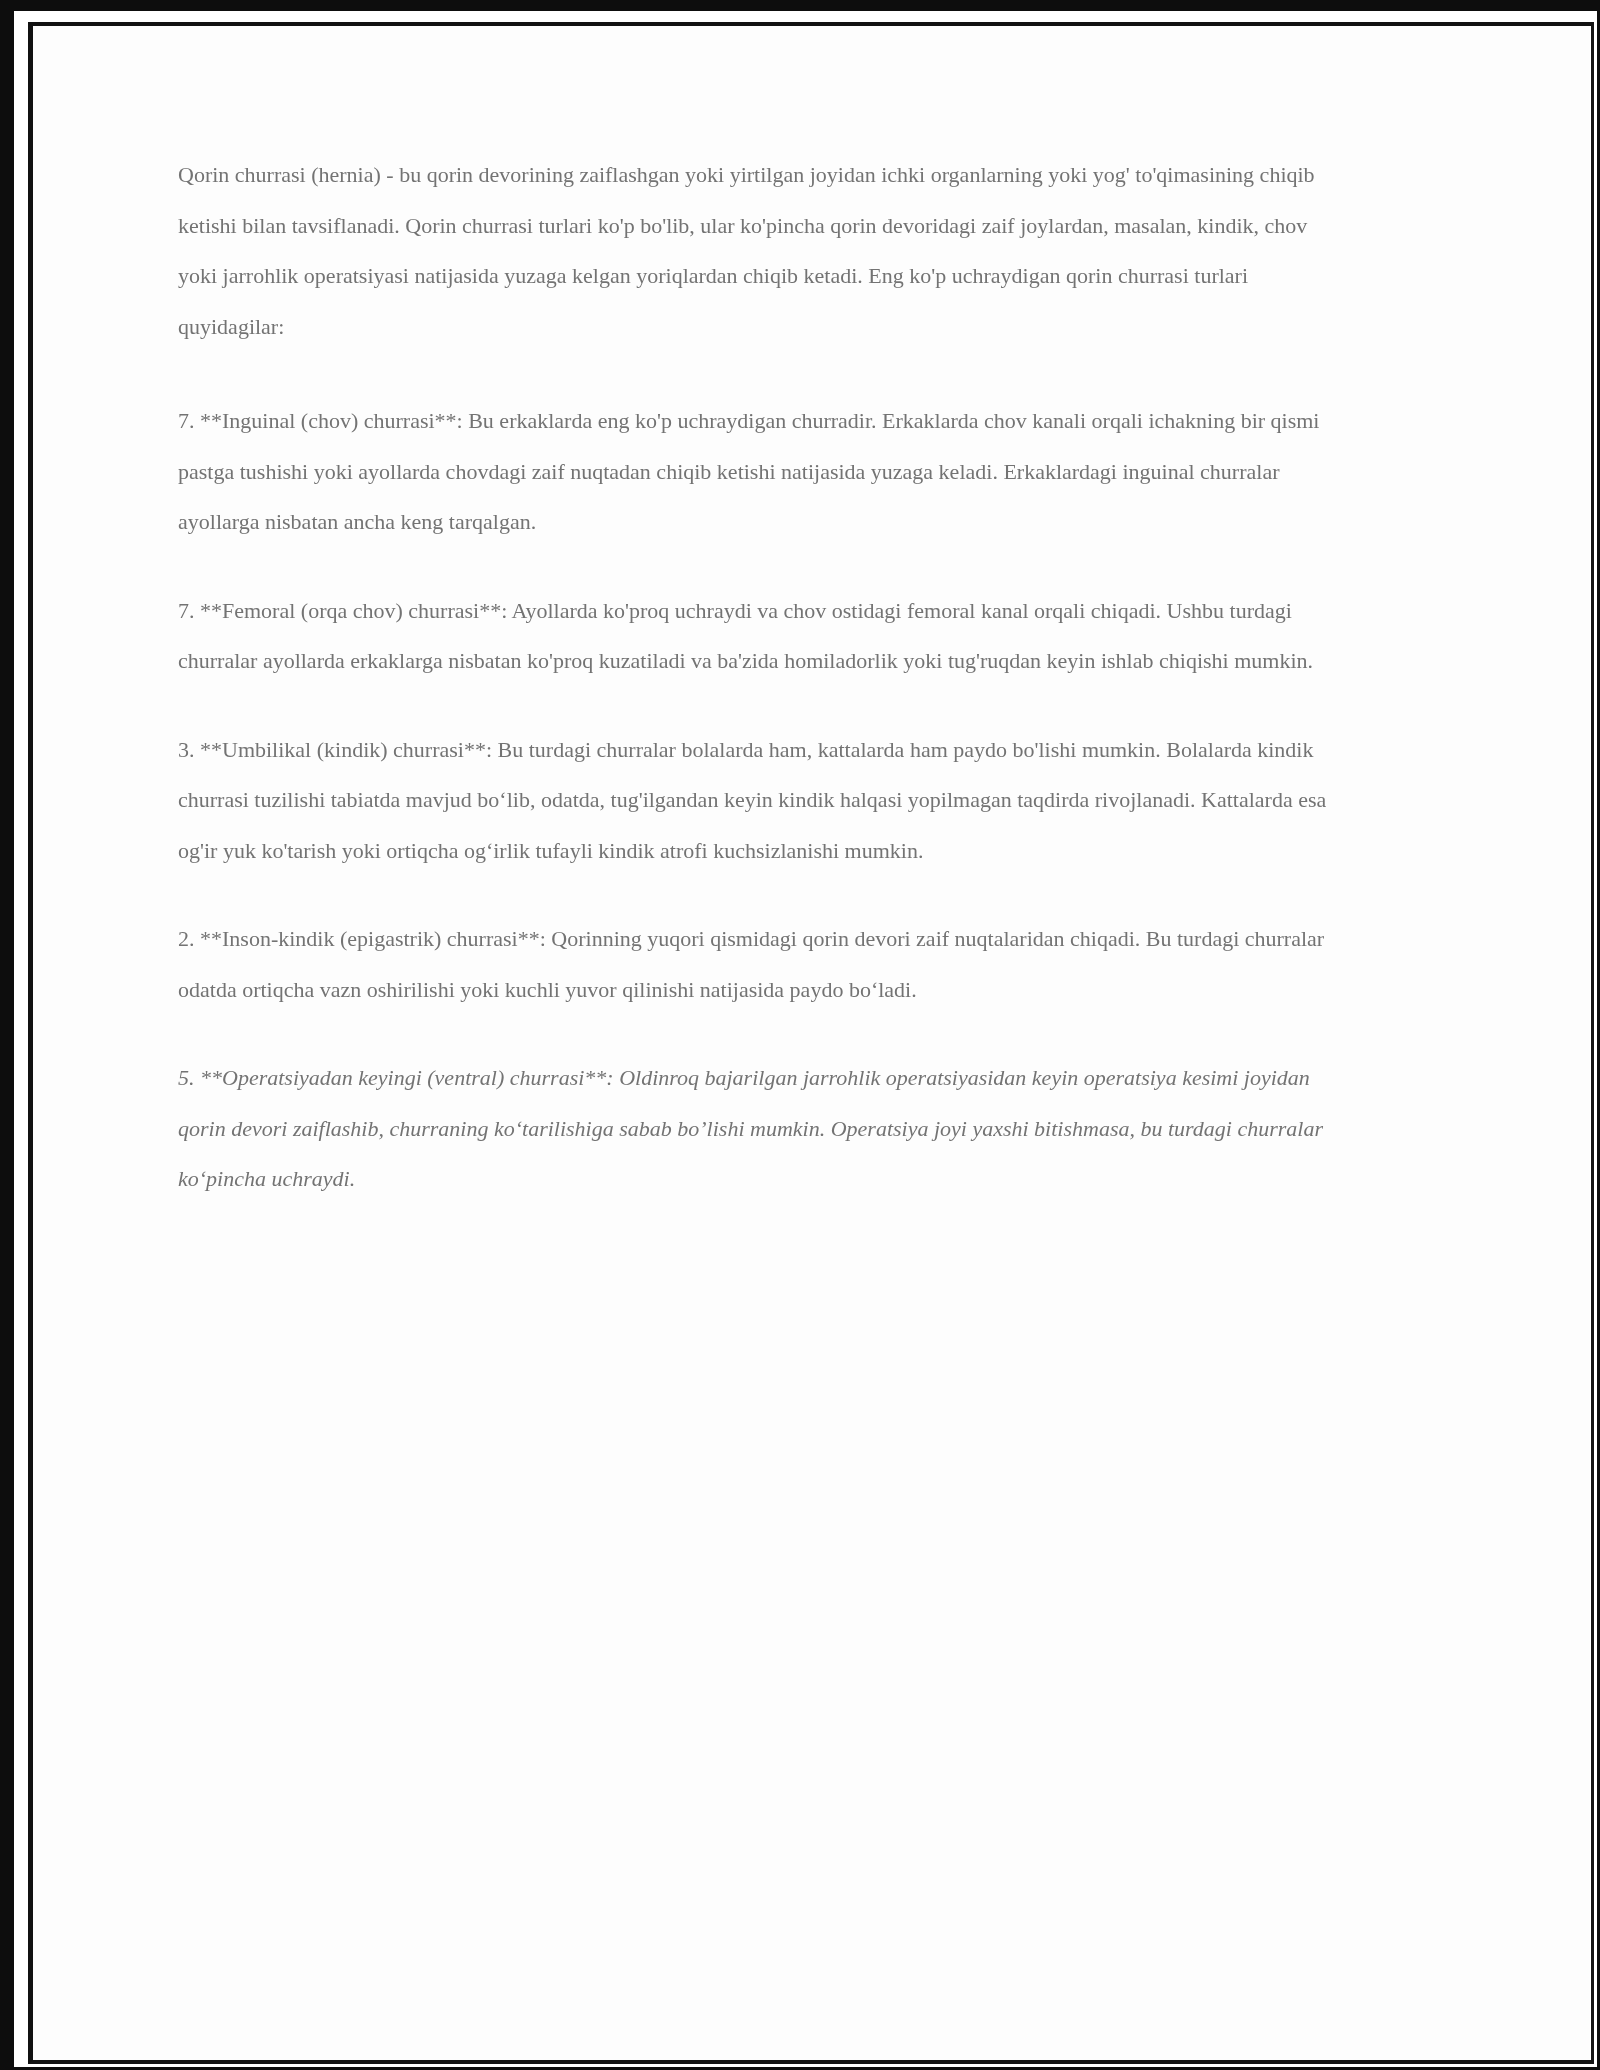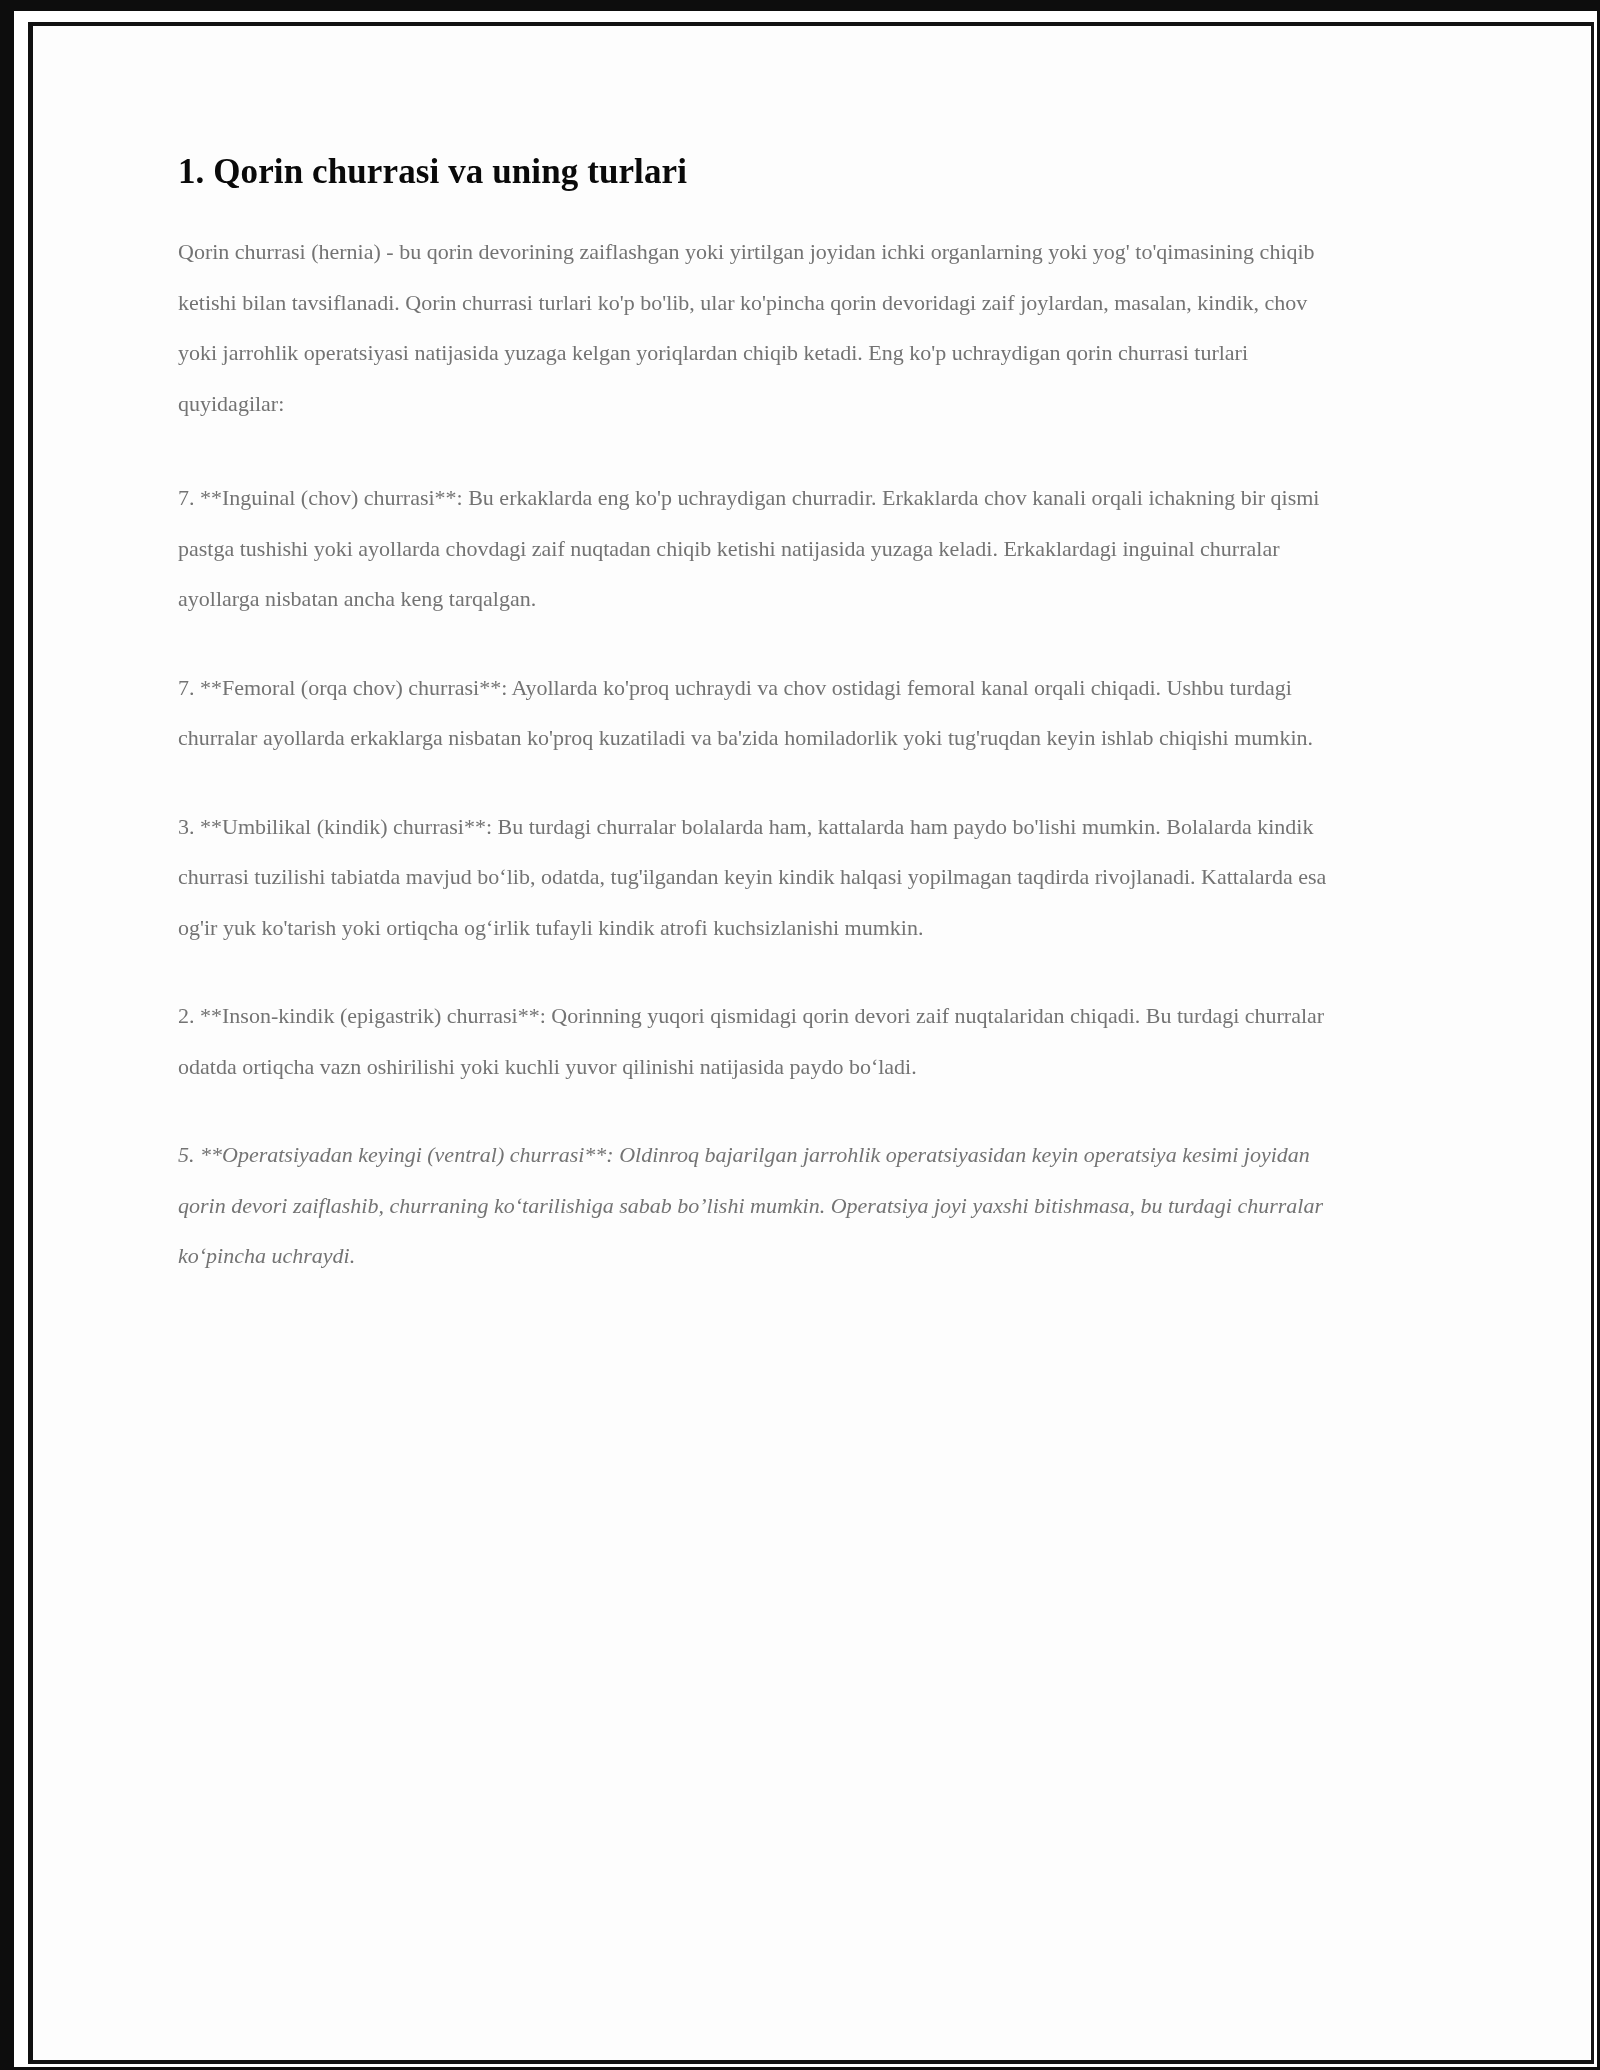--- a/index.html
+++ b/index.html
@@ -82,21 +82,20 @@
 </style>
 </head>
 <body>
 
 <div class="sheet">
   <div class="page-frame">
     <div class="page-frame-inner"></div>
   </div>
 
   <article class="doc">
-    <h1 class="doc-title">1. Qorin churrasi va uning turlari</h1>
 
     <p class="para para-intro">Qorin churrasi (hernia) - bu qorin devorining zaiflashgan yoki yirtilgan joyidan ichki organlarning yoki yog' to'qimasining chiqib ketishi bilan tavsiflanadi. Qorin churrasi turlari ko'p bo'lib, ular ko'pincha qorin devoridagi zaif joylardan, masalan, kindik, chov yoki jarrohlik operatsiyasi natijasida yuzaga kelgan yoriqlardan chiqib ketadi. Eng ko'p uchraydigan qorin churrasi turlari quyidagilar:</p>
 
     <p class="para">7. **Inguinal (chov) churrasi**: Bu erkaklarda eng ko'p uchraydigan churradir. Erkaklarda chov kanali orqali ichakning bir qismi pastga tushishi yoki ayollarda chovdagi zaif nuqtadan chiqib ketishi natijasida yuzaga keladi. Erkaklardagi inguinal churralar ayollarga nisbatan ancha keng tarqalgan.</p>
 
     <p class="para">7. **Femoral (orqa chov) churrasi**: Ayollarda ko'proq uchraydi va chov ostidagi femoral kanal orqali chiqadi. Ushbu turdagi churralar ayollarda erkaklarga nisbatan ko'proq kuzatiladi va ba'zida homiladorlik yoki tug'ruqdan keyin ishlab chiqishi mumkin.</p>
 
     <p class="para">3. **Umbilikal (kindik) churrasi**: Bu turdagi churralar bolalarda ham, kattalarda ham paydo bo'lishi mumkin. Bolalarda kindik churrasi tuzilishi tabiatda mavjud boʻlib, odatda, tug'ilgandan keyin kindik halqasi yopilmagan taqdirda rivojlanadi. Kattalarda esa og'ir yuk ko'tarish yoki ortiqcha ogʻirlik tufayli kindik atrofi kuchsizlanishi mumkin.</p>
 
     <p class="para">2. **Inson-kindik (epigastrik) churrasi**: Qorinning yuqori qismidagi qorin devori zaif nuqtalaridan chiqadi. Bu turdagi churralar odatda ortiqcha vazn oshirilishi yoki kuchli yuvor qilinishi natijasida paydo boʻladi.</p>

